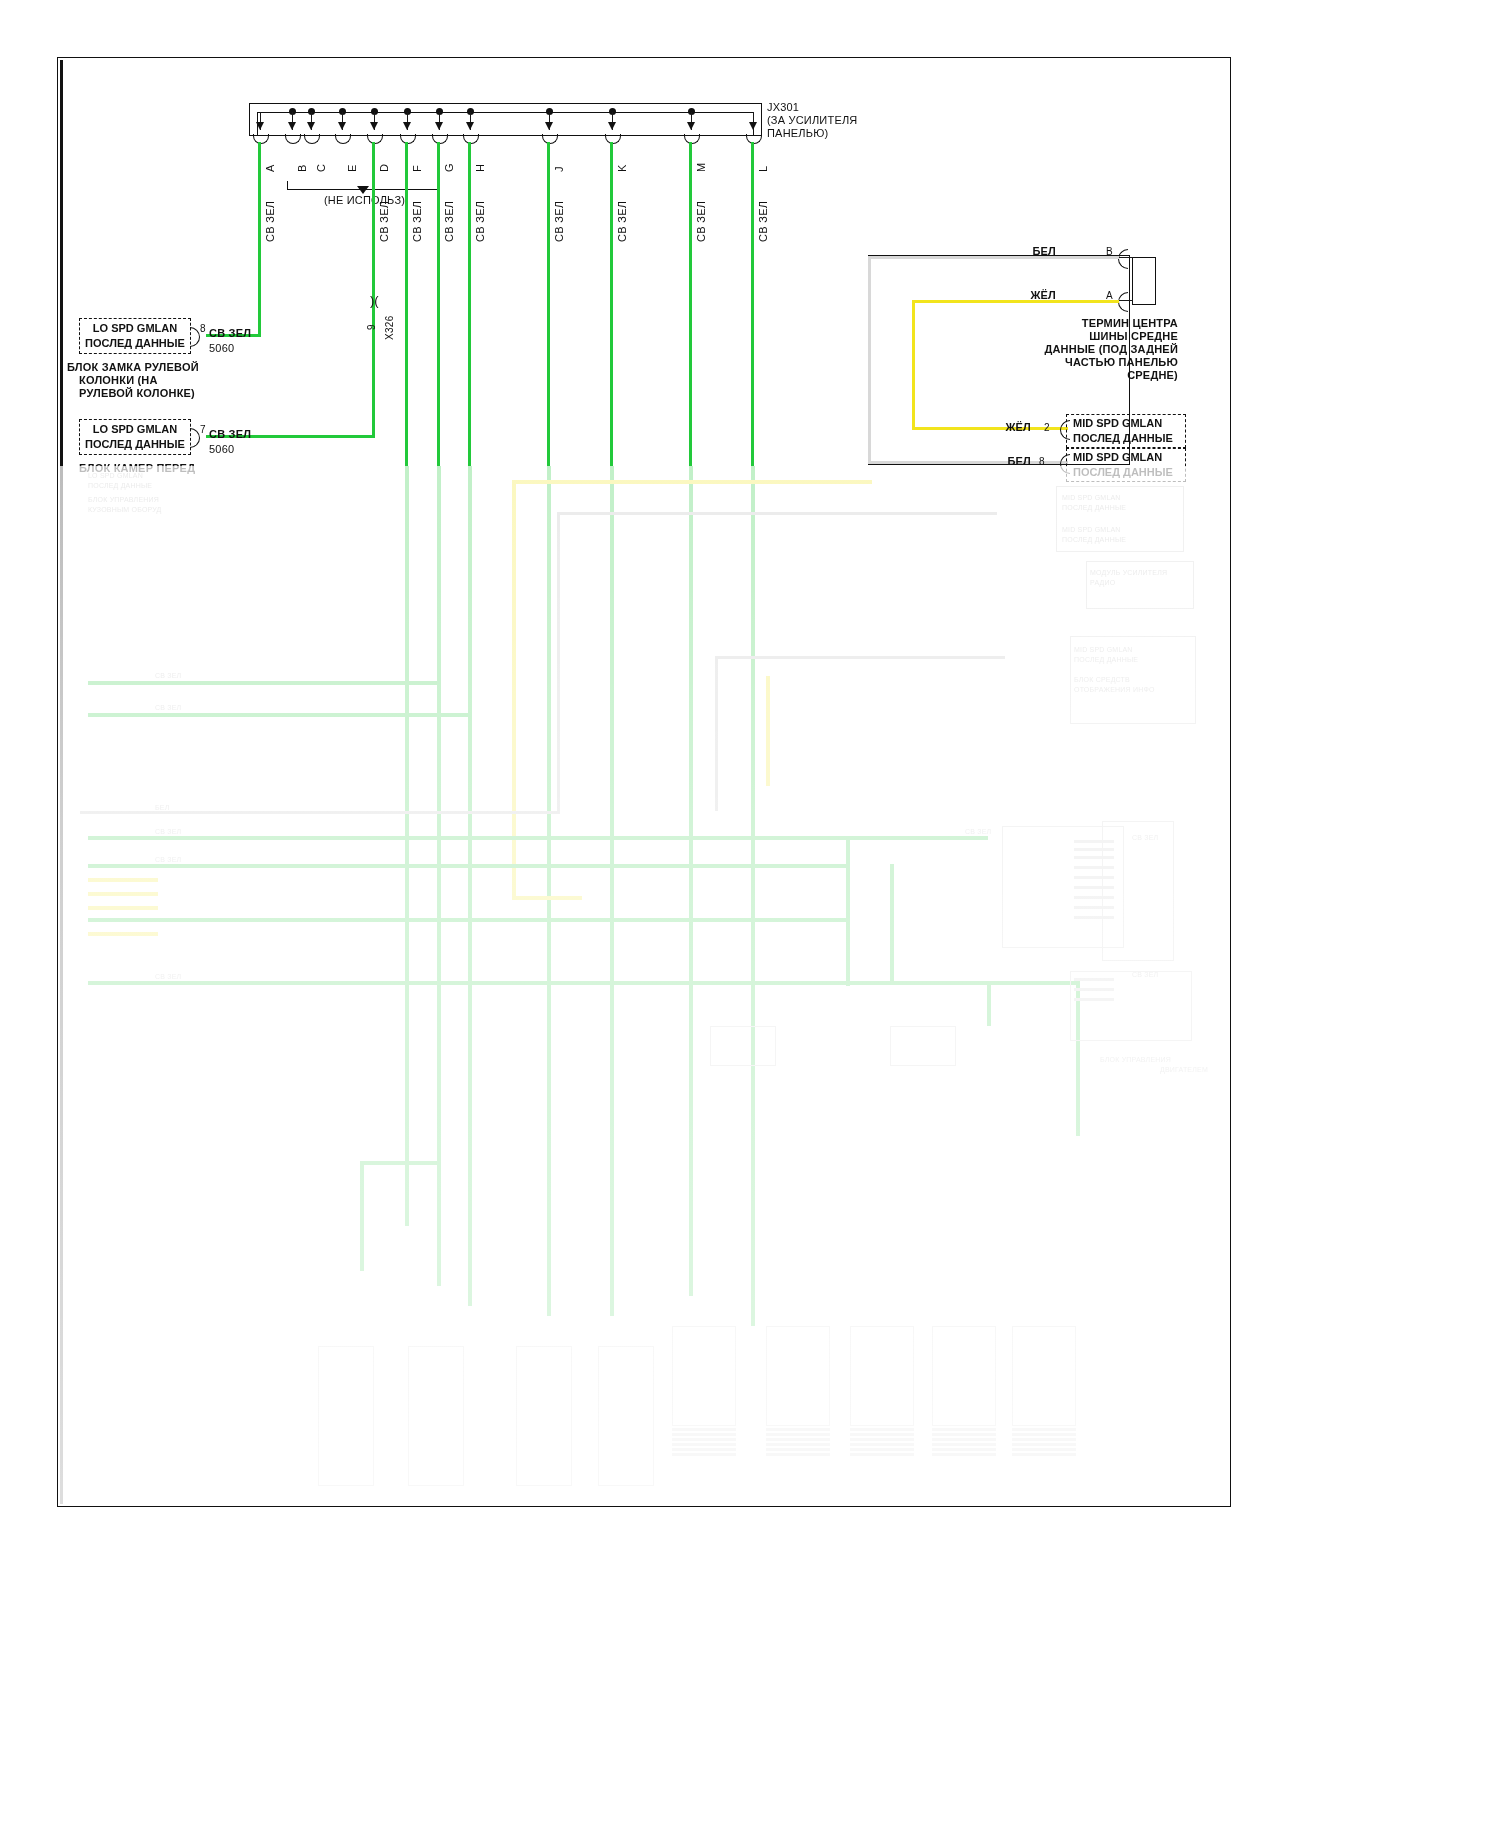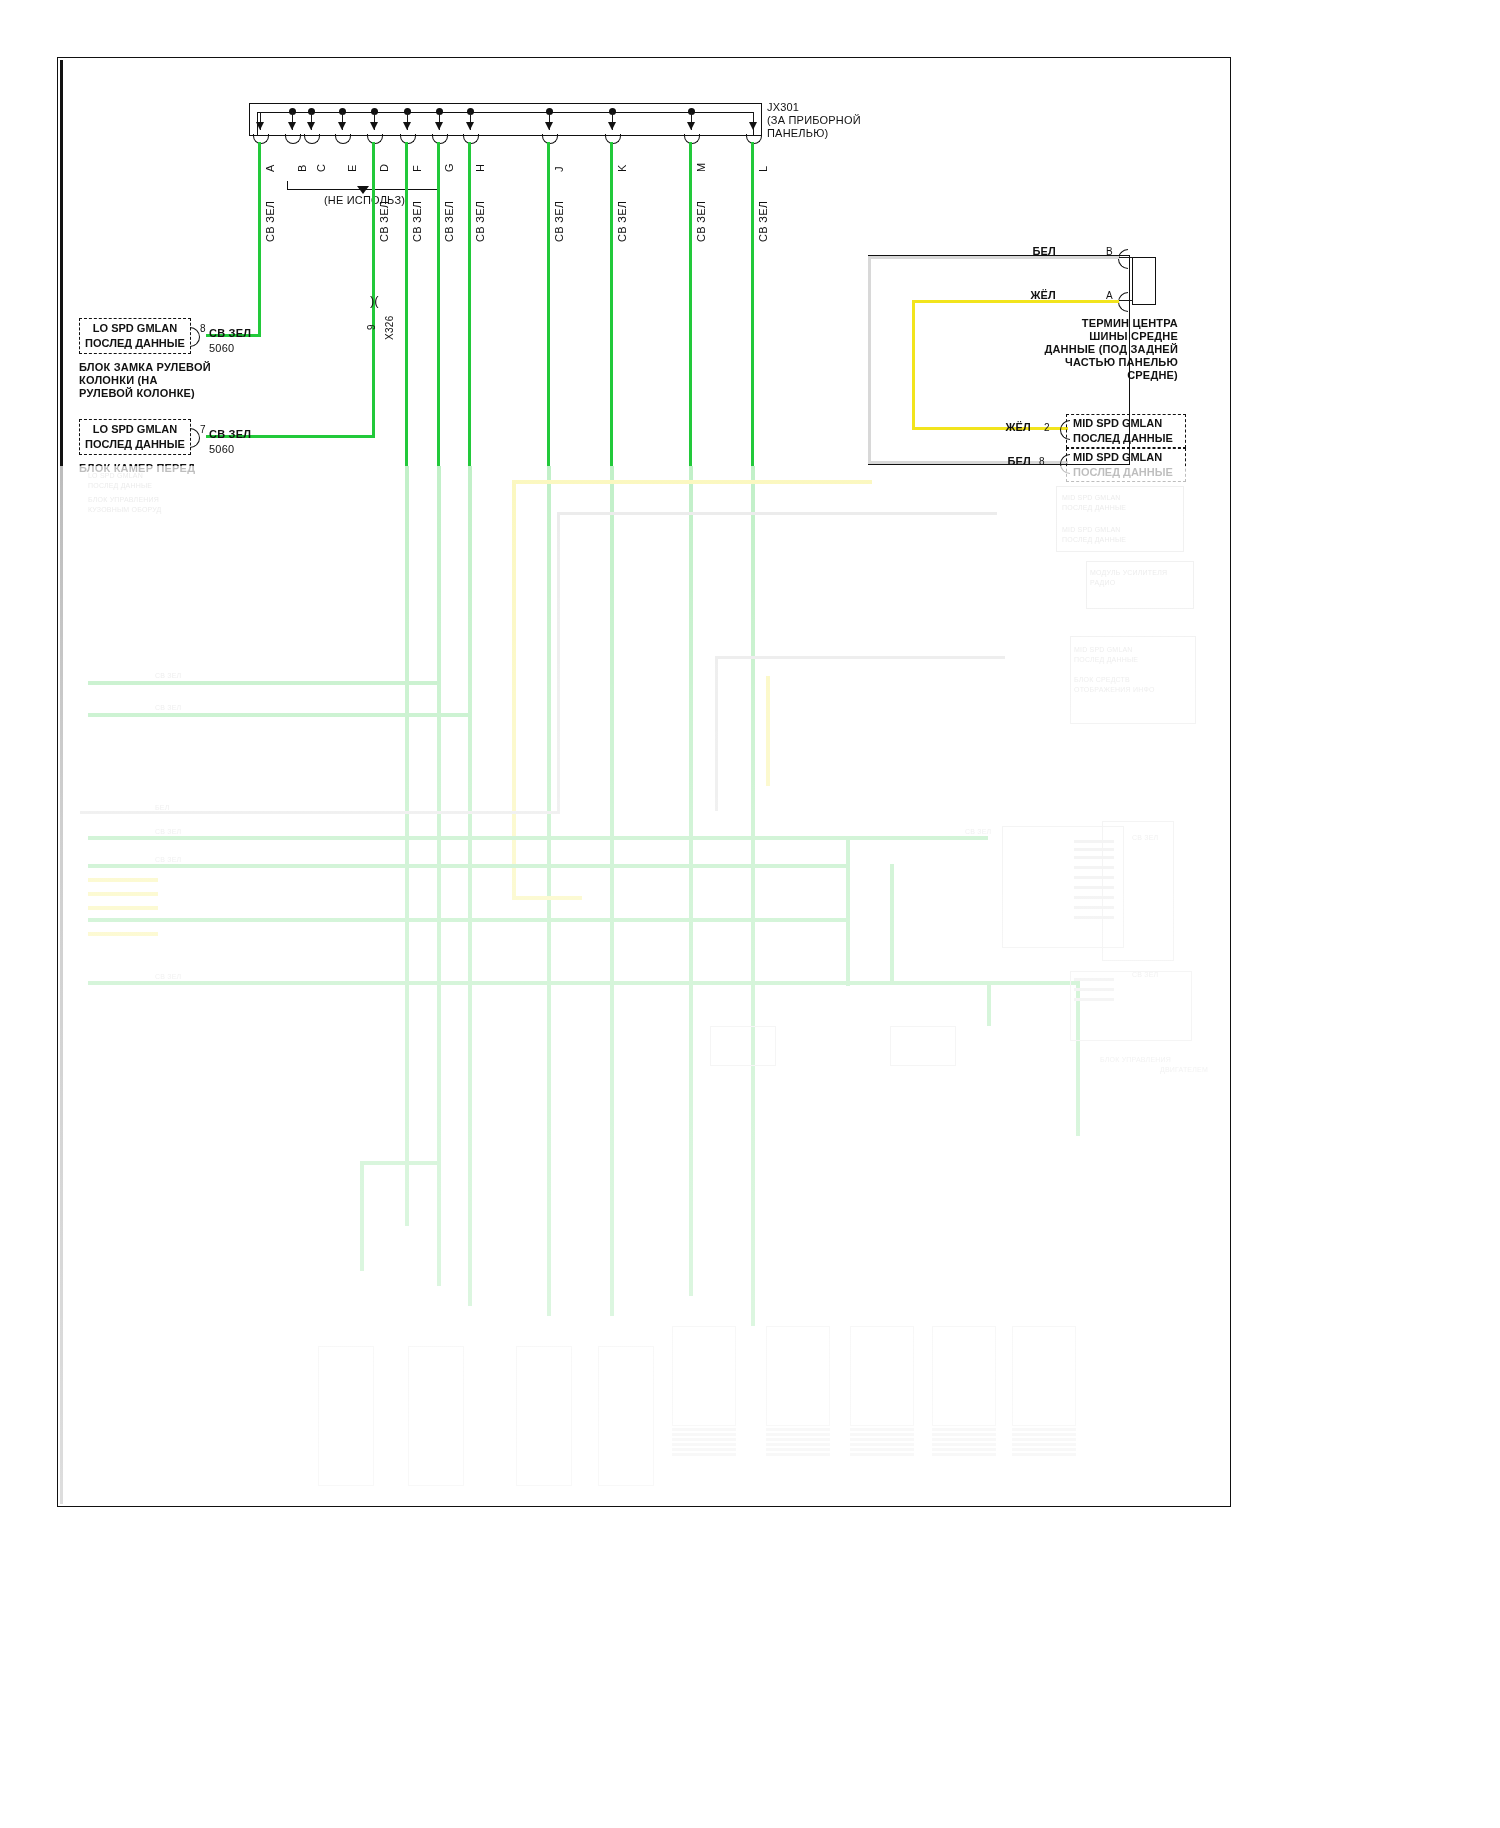--- a/index.html
+++ b/index.html
@@ -140,21 +140,21 @@
 
   <div class="ln vl" style="left:691px;top:112px;height:18px;"></div>
   <div class="arrow" style="left:687px;top:122px;"></div>
   <div class="cradle" style="left:684px;top:134px;"></div>
 
   <div class="ln vl" style="left:753px;top:112px;height:18px;"></div>
   <div class="arrow" style="left:749px;top:122px;"></div>
   <div class="cradle" style="left:746px;top:134px;"></div>
 
   <div class="txt" style="left:767px;top:101px;">JX301</div>
-  <div class="txt" style="left:767px;top:114px;">(ЗА ПРИБОРНОЙ</div>
+  <div class="txt" style="left:767px;top:114px;">(ЗА УСИЛИТЕЛЯ</div>
   <div class="txt" style="left:767px;top:127px;">ПАНЕЛЬЮ)</div>
 
   <div class="vtxt" style="left:264px;top:172px;">A</div>
   <div class="vtxt" style="left:296px;top:172px;">B</div>
   <div class="vtxt" style="left:315px;top:172px;">C</div>
   <div class="vtxt" style="left:346px;top:172px;">E</div>
   <div class="vtxt" style="left:378px;top:172px;">D</div>
   <div class="vtxt" style="left:411px;top:172px;">F</div>
   <div class="vtxt" style="left:443px;top:172px;">G</div>
   <div class="vtxt" style="left:474px;top:172px;">H</div>
@@ -196,21 +196,21 @@
   <div class="squig" style="left:370px;top:293px;">)(</div>
 
   <div class="modbox" style="left:79px;top:318px;width:112px;height:36px;">
     <div class="l1">LO SPD GMLAN</div>
     <div class="l2">ПОСЛЕД ДАННЫЕ</div>
   </div>
   <div class="cbracket" style="left:190px;top:327px;"></div>
   <div class="txt" style="left:200px;top:322px;font-size:10px;">8</div>
   <div class="txt b" style="left:209px;top:327px;">СВ ЗЕЛ</div>
   <div class="txt" style="left:209px;top:342px;">5060</div>
-  <div class="txt b" style="left:79px;top:361px;">БЛОК ЗАМКА РУЛЕВОЙ</div>
+  <div class="txt b" style="left:67px;top:361px;">БЛОК ЗАМКА РУЛЕВОЙ</div>
   <div class="txt b" style="left:79px;top:374px;">КОЛОНКИ (НА</div>
   <div class="txt b" style="left:79px;top:387px;">РУЛЕВОЙ КОЛОНКЕ)</div>
 
   <div class="modbox" style="left:79px;top:419px;width:112px;height:36px;">
     <div class="l1">LO SPD GMLAN</div>
     <div class="l2">ПОСЛЕД ДАННЫЕ</div>
   </div>
   <div class="cbracket" style="left:190px;top:428px;"></div>
   <div class="txt" style="left:200px;top:423px;font-size:10px;">7</div>
   <div class="txt b" style="left:209px;top:428px;">СВ ЗЕЛ</div>

